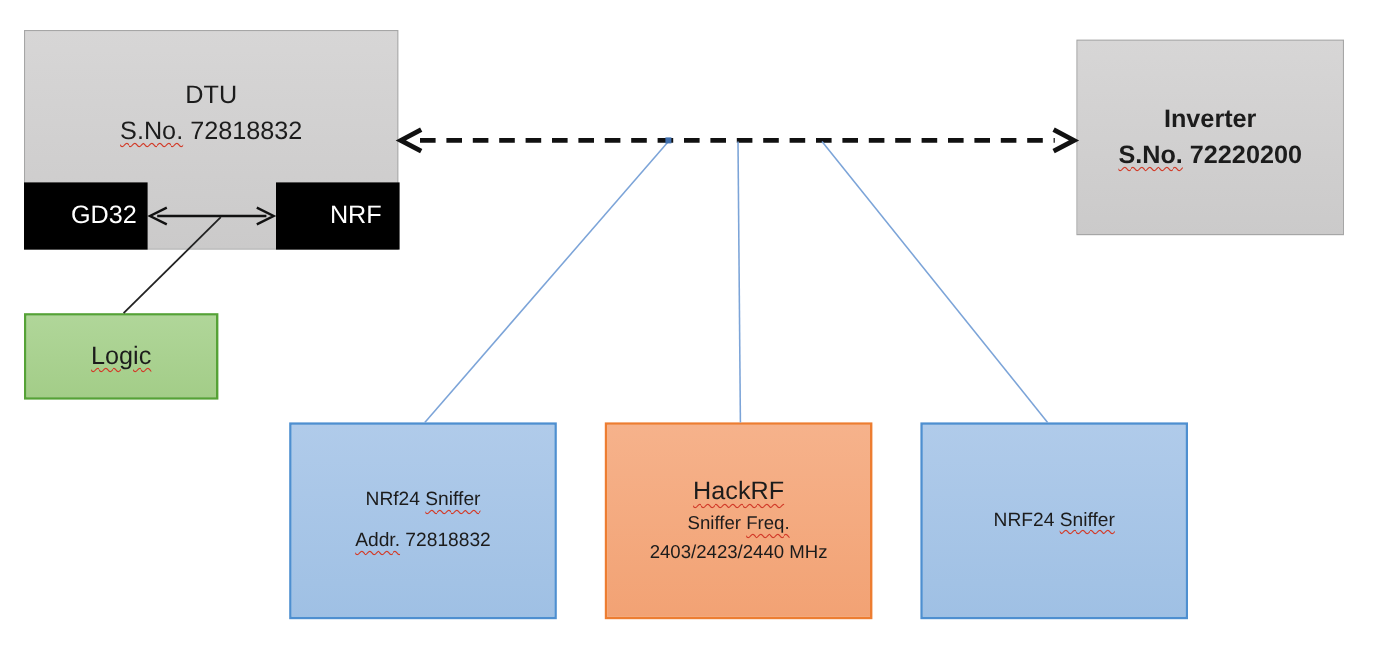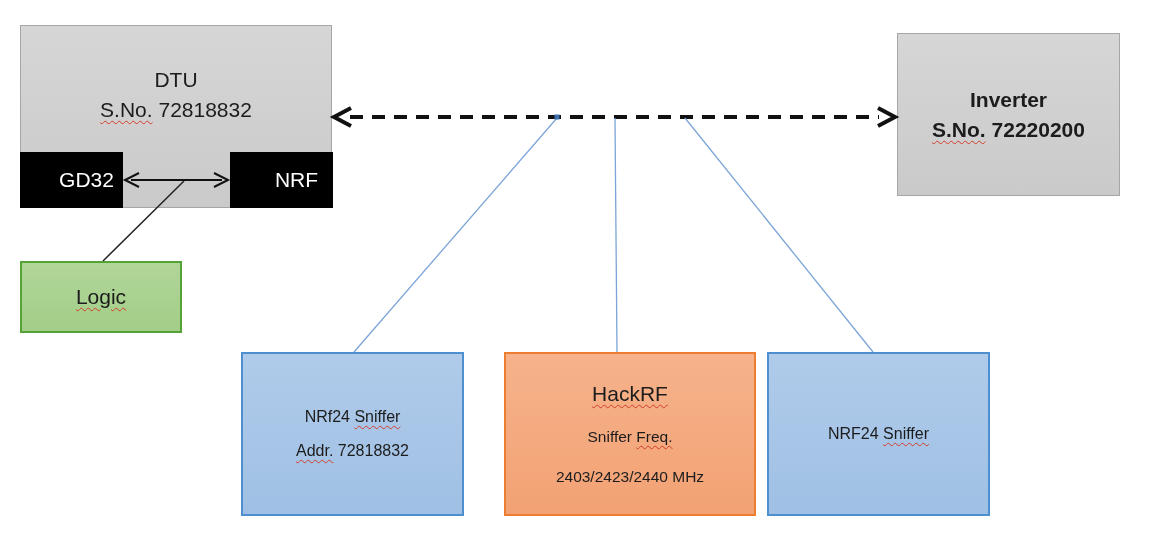--- a/index.html
+++ b/index.html
@@ -48,21 +48,21 @@
     text-decoration-thickness:1px;
     text-underline-offset:3px;
   }
   
   #dtu      {left:20px;  top:25px;  width:312px; height:183px; padding-bottom:44px;}
   #gd32     {left:20px;  top:152px; width:103px; height:56px;}
   #nrf      {left:230px; top:152px; width:103px; height:56px;}
   #logic    {left:20px;  top:261px; width:162px; height:72px;}
   #inverter {left:897px; top:33px;  width:223px; height:163px;font-weight:bold;}
   #sniffer-left  {left:241px; top:352px; width:223px; height:164px;}
-  #hackrf        {left:504px; top:352px; width:252px; height:164px;gap:16px;}
+  #hackrf        {left:504px; top:352px; width:223px; height:164px;}
   #sniffer-right {left:767px; top:352px; width:223px; height:164px;}
   #overlay{
     position:absolute;left:0;top:0;width:1157px;height:543px;
     pointer-events:none;
   }
 </style>
 </head>
 <body>
 
 <div id="canvas">

